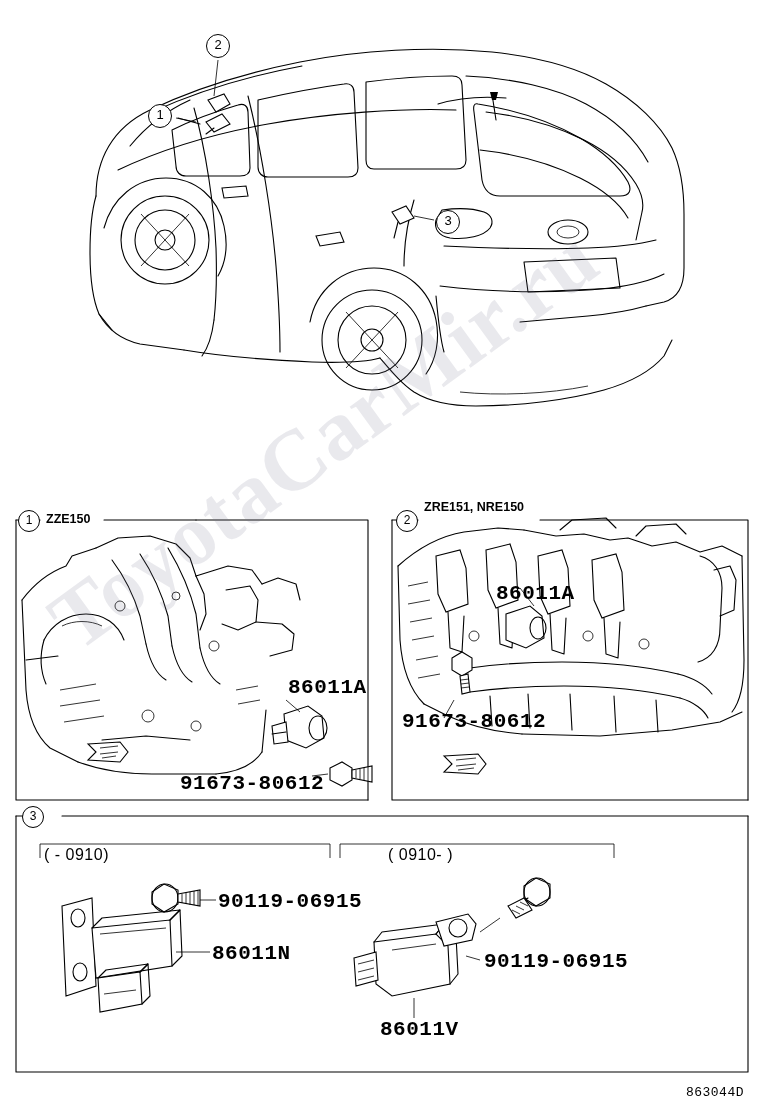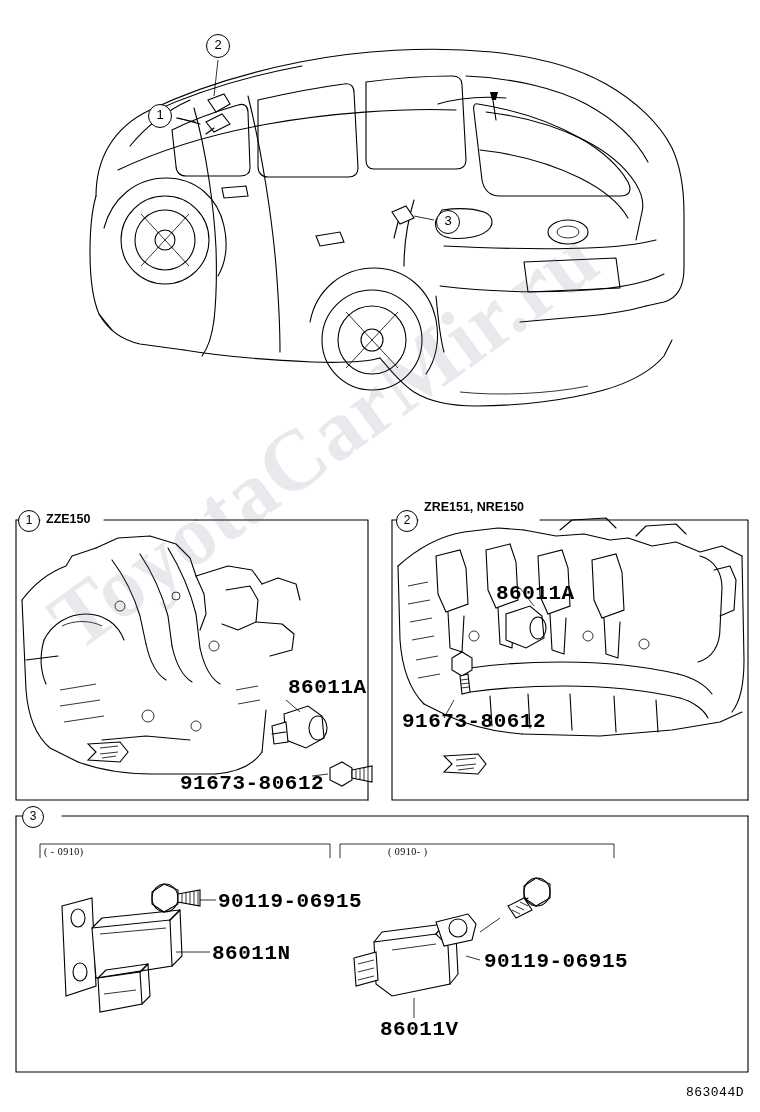--- a/index.html
+++ b/index.html
@@ -60,22 +60,22 @@
     position: absolute;
     font-family: "Liberation Mono", monospace;
     font-weight: bold;
     font-size: 21px;
     letter-spacing: 0.5px;
     white-space: nowrap;
     z-index: 6;
   }
   .lbl-code {
     position: absolute;
-    font-family: Liberation Serif, serif;
-    font-size: 10px;
+    font-family: Liberation Sans, sans-serif;
+    font-size: 16px;
     letter-spacing: 0.5px;
     white-space: nowrap;
     z-index: 6;
   }
   .callout-num {
     position: absolute;
     width: 22px; height: 22px;
     border: 1.2px solid #000;
     border-radius: 50%;
     background: #fff;

